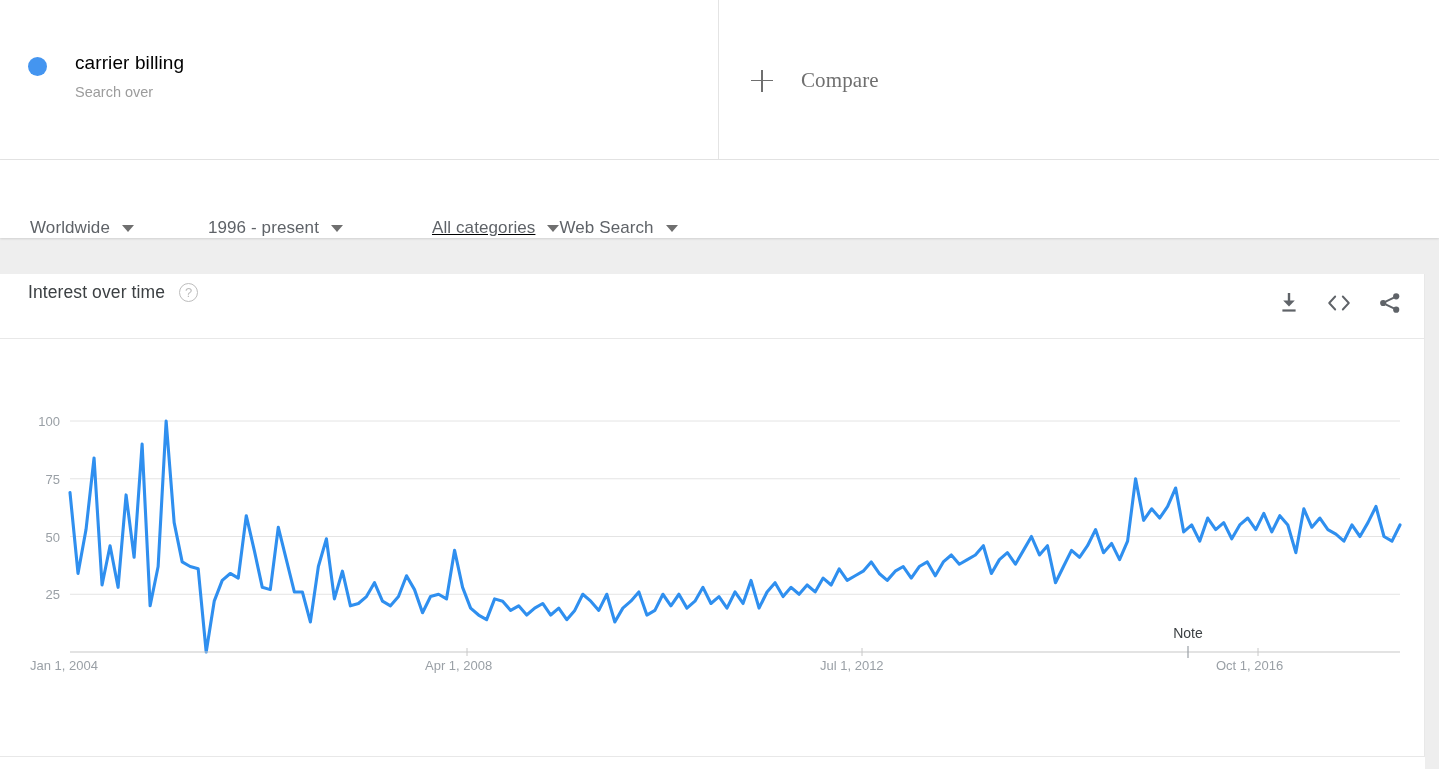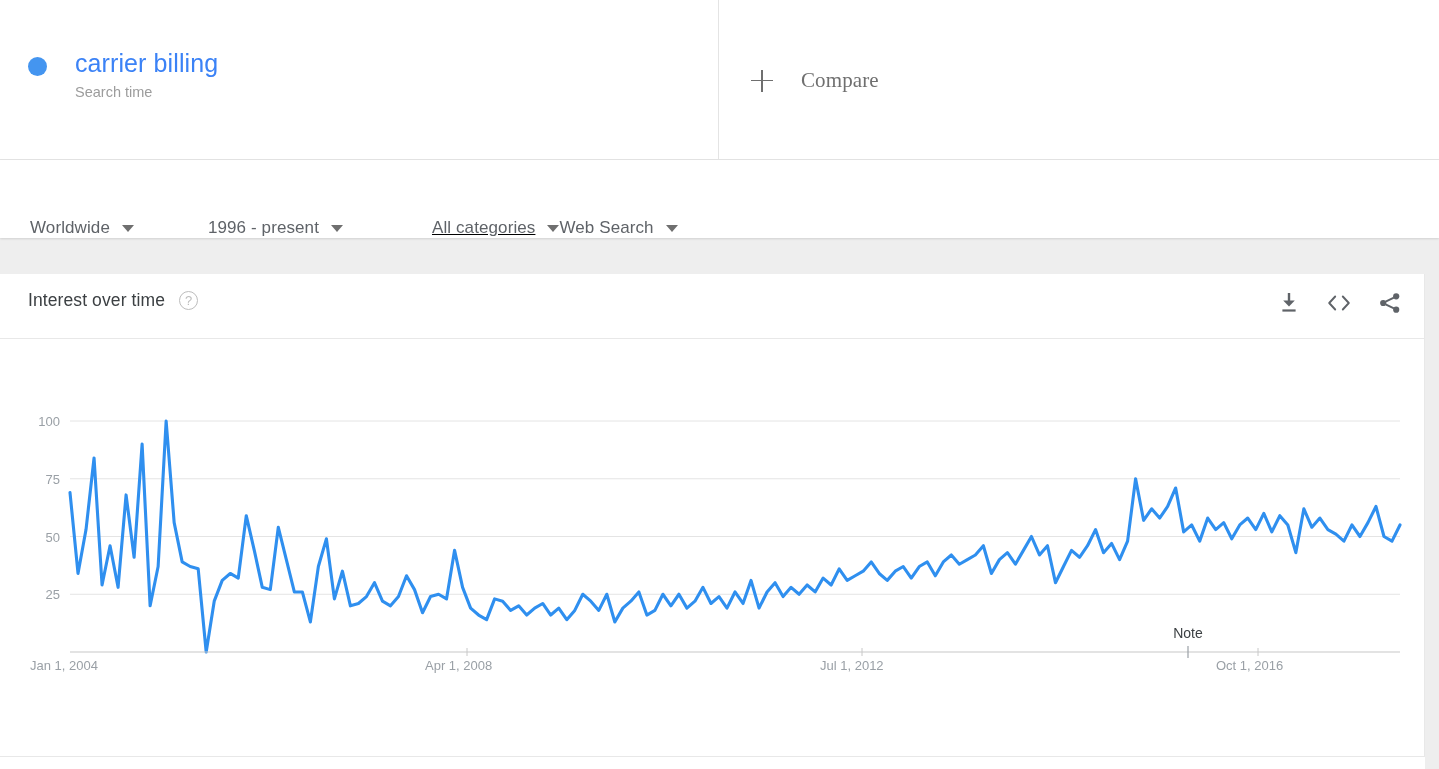--- a/index.html
+++ b/index.html
@@ -46,22 +46,22 @@
     height: 19px;
     border-radius: 50%;
     background: #4495f0;
     margin-top: 7px;
     flex: 0 0 auto;
   }
   .term-text {
     margin-left: 28px;
   }
   .term-title {
-    font-size: 25px;
-    color: #3b82f6;
+    font-size: 19px;
+    color: #000000;
     line-height: 26px;
     letter-spacing: .1px;
   }
   .term-sub {
     font-size: 14.5px;
     color: #9c9c9c;
     line-height: 20px;
     margin-top: 6px;
   }
   .compare-cell {
@@ -153,21 +153,21 @@
     box-sizing: border-box;
   }
   .card-head {
     position: relative;
     height: 64px;
     border-bottom: 1px solid #e8e8e8;
   }
   .card-title-wrap {
     position: absolute;
     left: 28px;
-    top: 16px;
+    top: 8px;
     display: flex;
     align-items: center;
   }
   .card-title {
     font-size: 17.5px;
     color: #3c4043;
     letter-spacing: .1px;
   }
   .help-icon {
     width: 19px;
@@ -242,21 +242,21 @@
 </style>
 </head>
 <body>
 
 <div class="term-bar">
   <div class="term-cell">
     <div class="term-inner">
       <div class="term-dot"></div>
       <div class="term-text">
         <div class="term-title">carrier billing</div>
-        <div class="term-sub">Search time</div>
+        <div class="term-sub">Search over</div>
       </div>
     </div>
   </div>
   <div class="compare-cell">
     <div class="compare-inner">
       <span class="plus-icon"></span>
       <span class="compare-label">Compare</span>
     </div>
   </div>
 </div>

